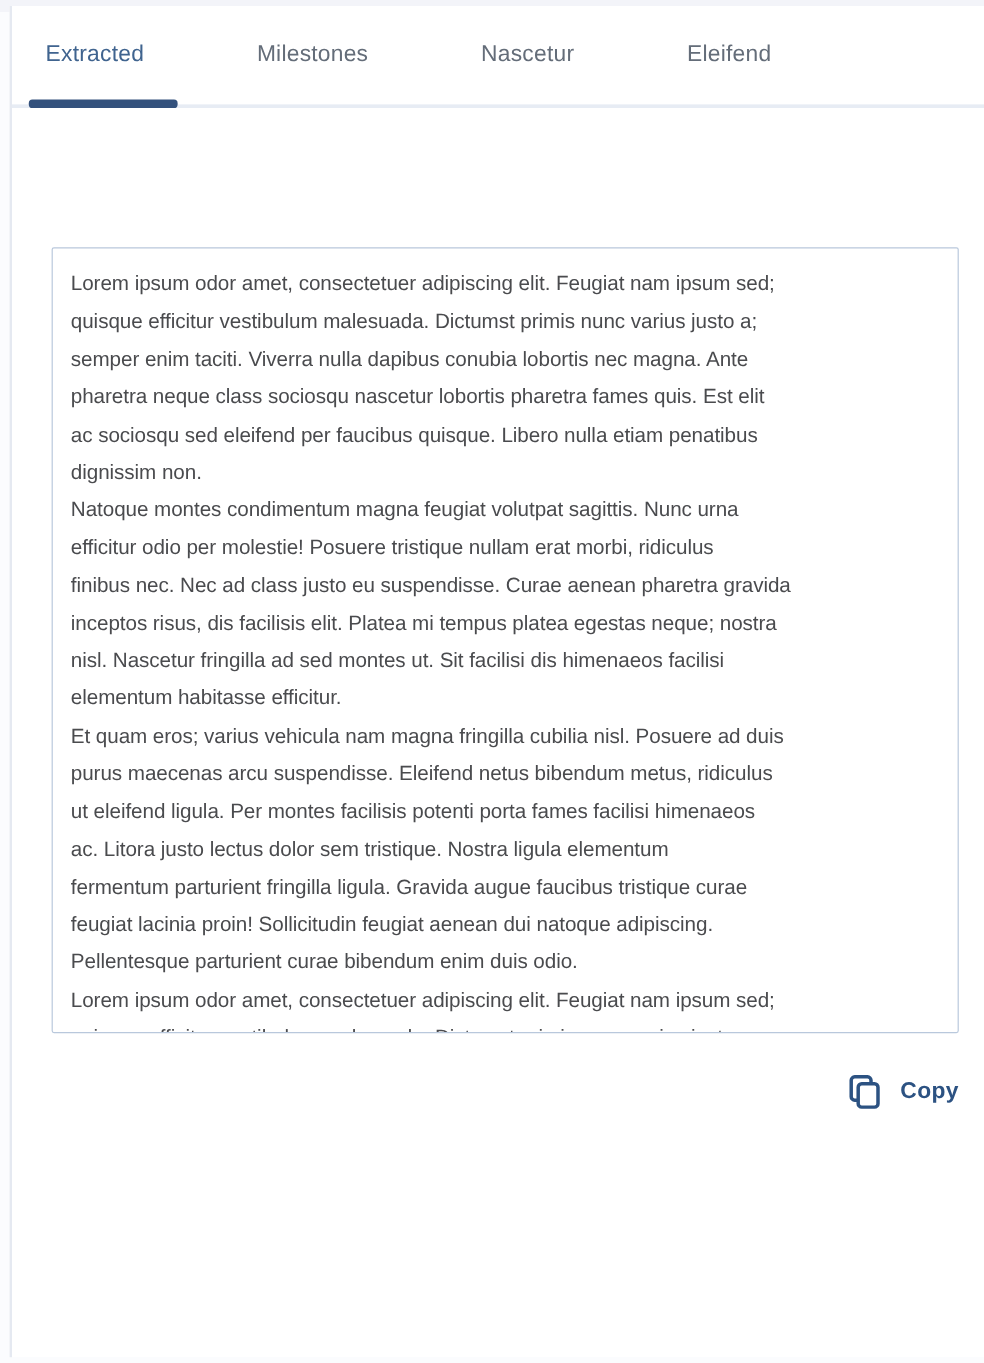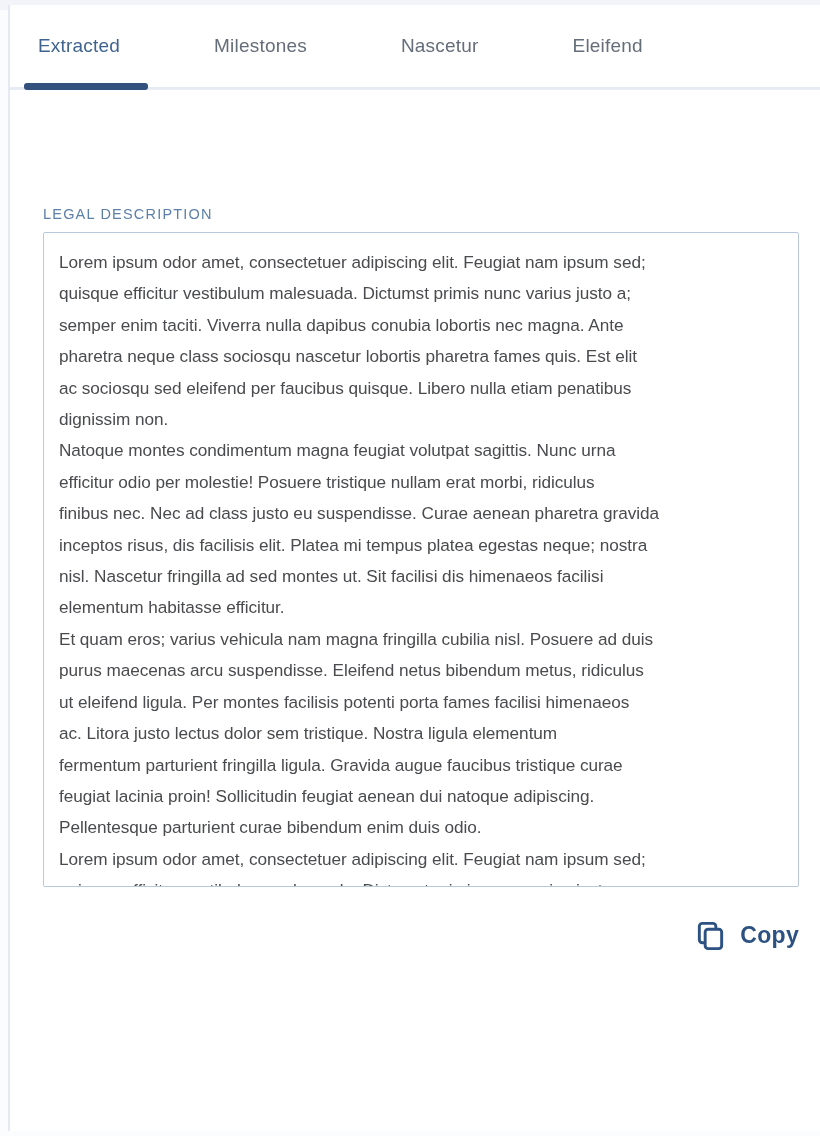--- a/index.html
+++ b/index.html
@@ -83,21 +83,21 @@
   .copy-btn {
     background: none; border: none;
     display: flex;
     align-items: center;
     gap: 13px;
     cursor: pointer;
     color: #2c5282;
     font-family: "Liberation Sans", sans-serif;
   }
   .copy-btn .copy-label {
-    font-size: 23px;
+    font-size: 19px;
     font-weight: bold;
     letter-spacing: 0.3px;
     color: #2c5282;
   }
   .copy-icon-wrap { display: flex; align-items: center; }
 </style>
 </head>
 <body>
 
 <div class="top-strip"></div>
@@ -107,21 +107,20 @@
   <div class="tab-bar">
     <button class="tab active">Extracted</button>
     <button class="tab">Milestones</button>
     <button class="tab">Nascetur</button>
     <button class="tab">Eleifend</button>
     <div class="tab-indicator"></div>
   </div>
 
   <div class="content">
 
-    <div class="field-label">LEGAL DESCRIPTION</div>
 
     <div class="textbox">
       <div class="textbox-inner">Lorem ipsum odor amet, consectetuer adipiscing elit. Feugiat nam ipsum sed;
 quisque efficitur vestibulum malesuada. Dictumst primis nunc varius justo a;
 semper enim taciti. Viverra nulla dapibus conubia lobortis nec magna. Ante
 pharetra neque class sociosqu nascetur lobortis pharetra fames quis. Est elit
 ac sociosqu sed eleifend per faucibus quisque. Libero nulla etiam penatibus
 dignissim non.
 Natoque montes condimentum magna feugiat volutpat sagittis. Nunc urna
 efficitur odio per molestie! Posuere tristique nullam erat morbi, ridiculus

